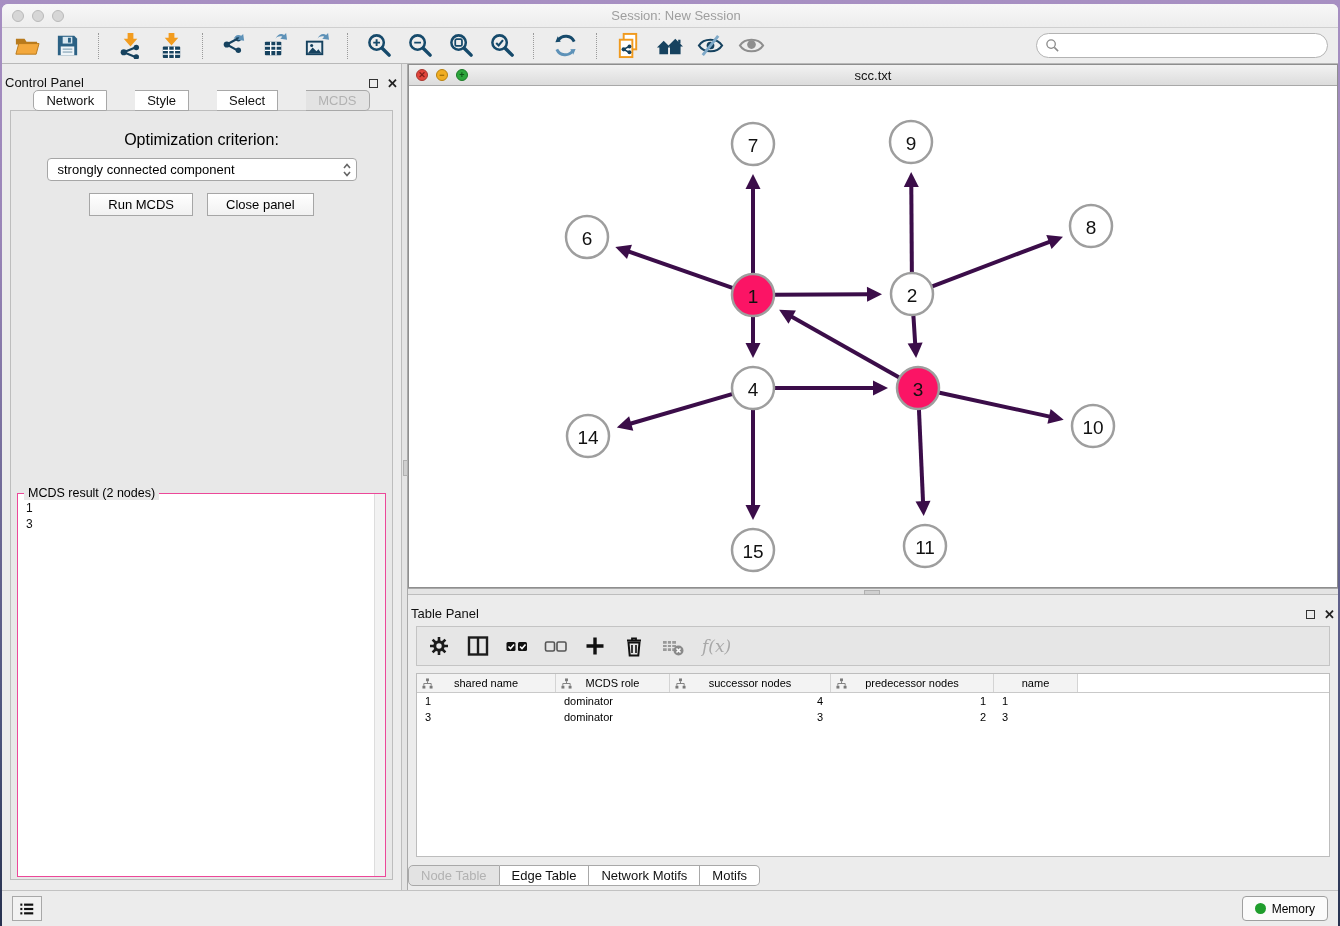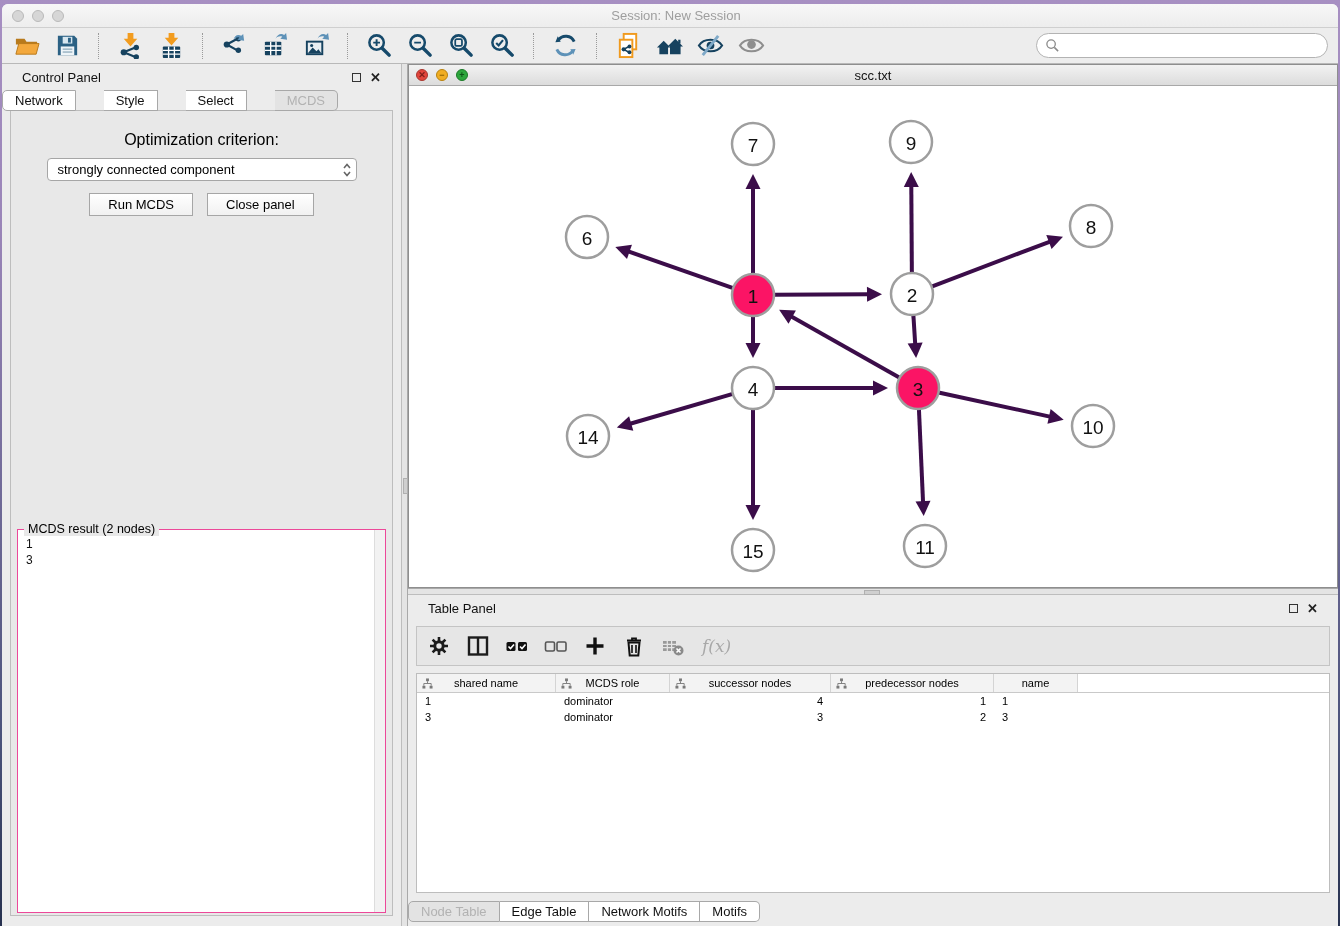--- a/index.html
+++ b/index.html
@@ -23,26 +23,26 @@
   .tbtn svg { width:27px; height:27px; }
   .searchbox { margin-left:auto; width:292px; height:25px; background:#fff; border:1px solid #b3b3b3;
     border-radius:13px; display:flex; align-items:center; padding:0 8px; gap:5px; }
   .searchbox input { border:none; outline:none; flex:1; font-size:12px; background:transparent; }
 
   
   .content { flex:1; display:flex; min-height:0; }
 
   
   .cpanel { width:399px; flex:0 0 auto; display:flex; flex-direction:column; background:#ececec; }
-  .panel-head { height:26px; display:flex; align-items:center; padding:0 20px; flex:0 0 auto; }
+  .panel-head { height:26px; display:flex; align-items:flex-end; padding:0 3px; flex:0 0 auto; }
   .panel-title { font-size:13px; color:#111; }
   .panel-head-icons { margin-left:auto; display:flex; align-items:center; gap:9px; }
   .float-ic { width:9px; height:9px; border:1.6px solid #333; }
   .close-ic { font-size:13px; font-weight:bold; color:#222; line-height:1; }
-  .tabrow { display:flex; flex:0 0 auto; position:relative; z-index:2;gap:28px; }
+  .tabrow { display:flex; justify-content:center; flex:0 0 auto; position:relative; z-index:2;gap:28px; }
   .tab { height:21px; border:1px solid #a8a8a8; border-left-width:0; background:#fff; color:#111;
     font-size:13px; display:flex; align-items:center; justify-content:center; padding:0 12px; cursor:default; }
   .tab:first-child { border-left-width:1px; border-radius:5px 0 0 5px; }
   .tab:last-child { border-radius:0 5px 5px 0; }
   .tab.sel { background:#e3e3e3; color:#b2b2b2; }
   .cpane { flex:1; margin:-1px 8px 10px 8px; background:#e8e8e8; border:1px solid #bdbdbd;
     display:flex; flex-direction:column; min-height:0; padding:0 6px; }
   .opt-label { text-align:center; font-size:16px; margin-top:20px; }
   .dropdown { margin:9px auto 0 auto; width:310px; height:23px; background:#fff; border:1px solid #a6a6a6;
     border-radius:4px; display:flex; align-items:center; padding:0 4px 0 10px; font-size:13px; }
@@ -602,13 +602,24 @@
         <div class="bottom-tabrow" id="table-tabs-host">
             <div class="tab sel">Node Table</div>
             <div class="tab">Edge Table</div>
             <div class="tab">Network Motifs</div>
             <div class="tab">Motifs</div>
           </div>
       </div>
     </div>
   </div>
 
+  <div class="statusbar">
+    <div class="sq-btn">
+      <svg width="20" height="20">
+          <use href="#sym-list"></use>
+        </svg>
+    </div>
+    <div class="memory-btn">
+      <span class="memdot"></span>
+      <span>Memory</span>
+    </div>
+  </div>
 </div>
 
 </body></html>

